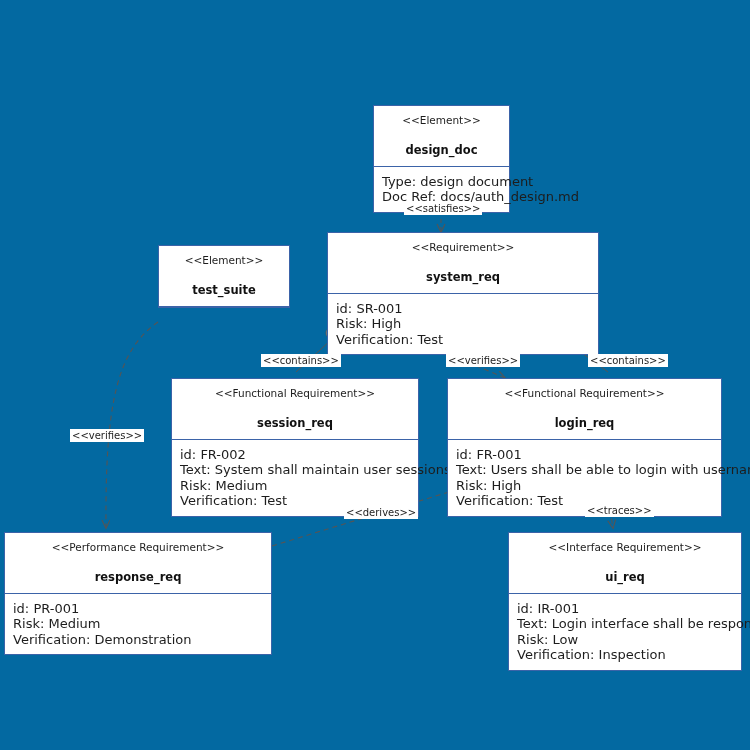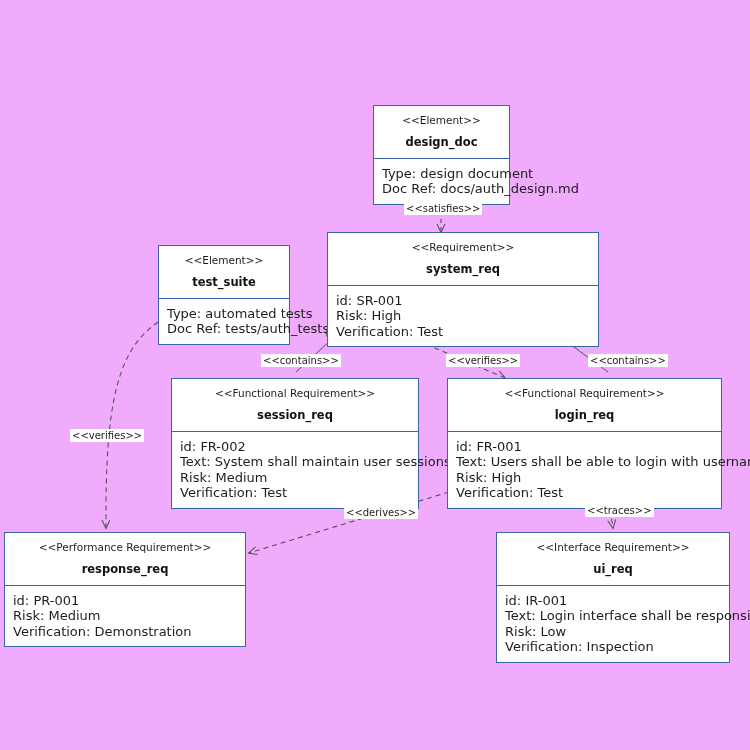--- a/index.html
+++ b/index.html
@@ -4,21 +4,21 @@
 <style>
   html, body {
     margin: 0;
     padding: 0;
     background: #ffffff;
   }
   #canvas {
     position: relative;
     width: 750px;
     height: 750px;
-    background: #f0abfc;
+    background: #0369a1;
     font-family: "DejaVu Sans", sans-serif;
     overflow: hidden;
   }
   #edge-layer {
     position: absolute;
     left: 0;
     top: 0;
     width: 750px;
     height: 750px;
     pointer-events: none;
@@ -40,21 +40,21 @@
     font-size: 10.5px;
     color: #1d1d1d;
     line-height: 14px;
     white-space: nowrap;
   }
   .node-title {
     font-size: 11.5px;
     font-weight: bold;
     color: #111111;
     line-height: 16px;
-    margin-top: 7px;
+    margin-top: 15px;
     white-space: nowrap;
   }
   .node-body {
     padding: 7px 7px 7px 8px;
   }
   .attr {
     font-size: 13px;
     color: #1d1d1d;
     line-height: 15.4px;
     white-space: nowrap;
@@ -127,24 +127,20 @@
       <div class="attr">Type: design document</div>
       <div class="attr">Doc Ref: docs/auth_design.md</div>
     </div>
   </div>
 
   <div class="node" style="left:158px; top:245px; width:132px;">
     <div class="node-head">
       <div class="stereotype">&lt;&lt;Element&gt;&gt;</div>
       <div class="node-title">test_suite</div>
     </div>
-    <div class="node-body">
-      <div class="attr">Type: automated tests</div>
-      <div class="attr">Doc Ref: tests/auth_tests.py</div>
-    </div>
   </div>
 
   <div class="node" style="left:327px; top:232px; width:272px;">
     <div class="node-head">
       <div class="stereotype">&lt;&lt;Requirement&gt;&gt;</div>
       <div class="node-title">system_req</div>
     </div>
     <div class="node-body">
       <div class="attr">id: SR-001</div>
       <div class="attr">Risk: High</div>
@@ -171,33 +167,33 @@
       <div class="node-title">login_req</div>
     </div>
     <div class="node-body">
       <div class="attr">id: FR-001</div>
       <div class="attr">Text: Users shall be able to login with username and password</div>
       <div class="attr">Risk: High</div>
       <div class="attr">Verification: Test</div>
     </div>
   </div>
 
-  <div class="node" style="left:4px; top:532px; width:242px;">
+  <div class="node" style="left:4px; top:532px; width:268px;">
     <div class="node-head">
       <div class="stereotype">&lt;&lt;Performance Requirement&gt;&gt;</div>
       <div class="node-title">response_req</div>
     </div>
     <div class="node-body">
       <div class="attr">id: PR-001</div>
       <div class="attr">Risk: Medium</div>
       <div class="attr">Verification: Demonstration</div>
     </div>
   </div>
 
-  <div class="node" style="left:496px; top:532px; width:234px;">
+  <div class="node" style="left:508px; top:532px; width:234px;">
     <div class="node-head">
       <div class="stereotype">&lt;&lt;Interface Requirement&gt;&gt;</div>
       <div class="node-title">ui_req</div>
     </div>
     <div class="node-body">
       <div class="attr">id: IR-001</div>
       <div class="attr">Text: Login interface shall be responsive on mobile devices</div>
       <div class="attr">Risk: Low</div>
       <div class="attr">Verification: Inspection</div>
     </div>

